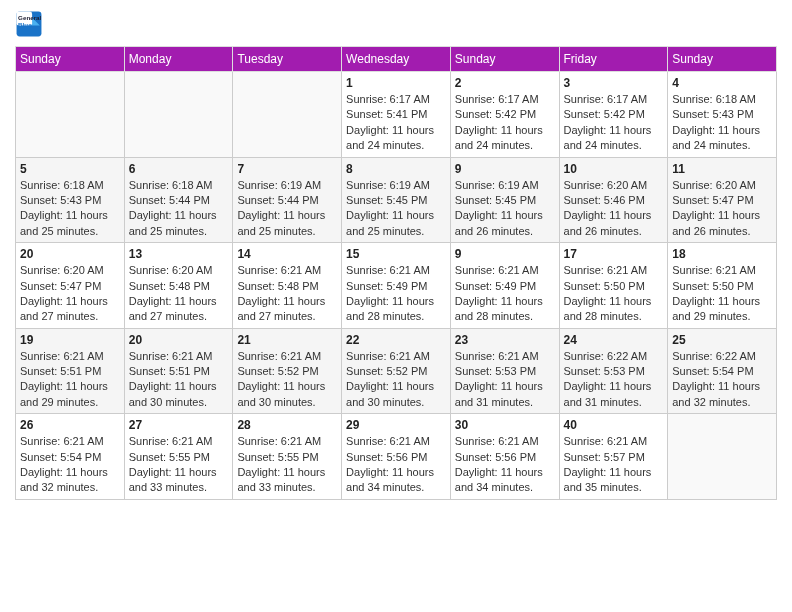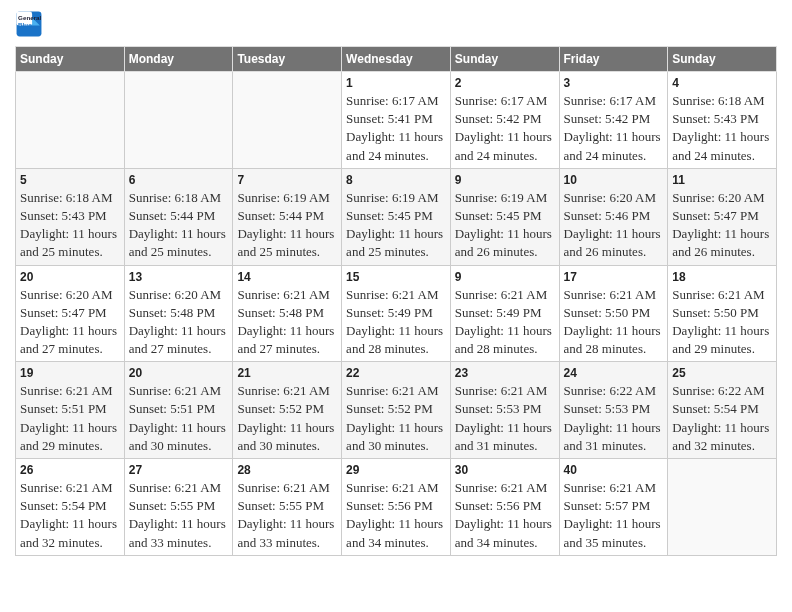--- a/index.html
+++ b/index.html
@@ -42,24 +42,24 @@
     .subtitle {
       font-size: 13px;
       color: #444;
     }
     table {
       width: 100%;
       border-collapse: collapse;
       table-layout: fixed;
     }
     thead tr th {
-      background-color: #737373;
+      background-color: #a21caf;
       color: #fff;
       font-size: 12px;
-      font-weight: bold;
+      font-weight: normal;
       padding: 5px 4px;
       text-align: left;
       border: 1px solid #ddd;
     }
     tbody tr td {
       border: 1px solid #ccc;
       vertical-align: top;
       padding: 4px 4px 3px 4px;
       font-size: 9.5px;
       color: #222;
@@ -69,24 +69,23 @@
     tbody tr:nth-child(even) td {
       background: #f5f5f5;
     }
     .day-number {
       font-size: 12px;
       font-weight: bold;
       display: block;
       margin-bottom: 2px;
     }
     .day-info {
-      font-size: 13px;
+      font-size: 11px;
       line-height: 1.4;
       color: #333;
-      font-family: Liberation Serif, serif;
     }
     td.empty {
       background: #f9f9f9;
     }
   </style>
 </head>
 <body>
 
 <div class="page">
   <div class="header">

